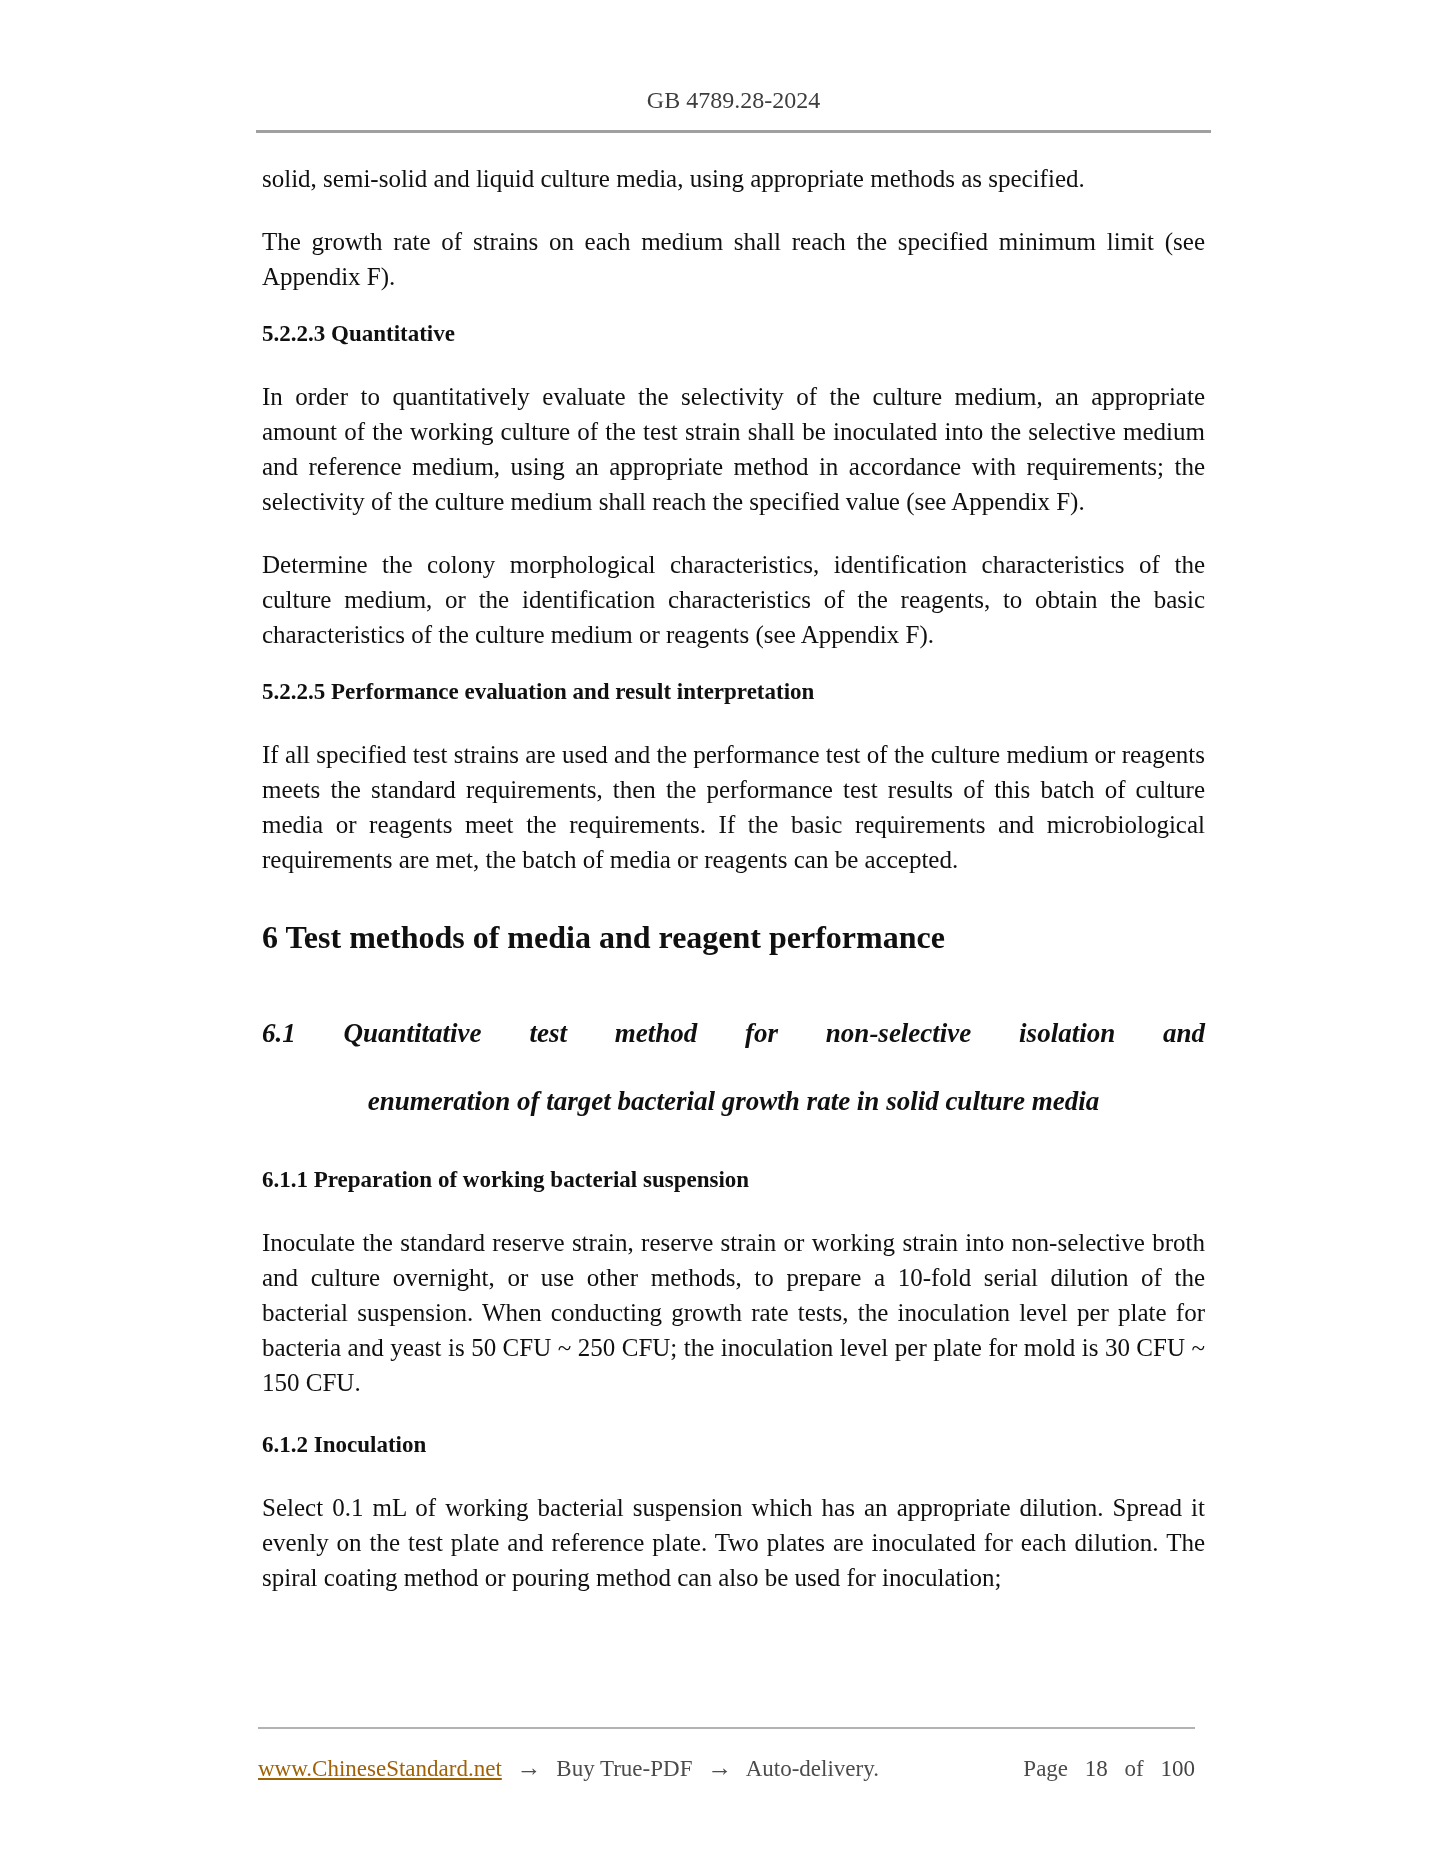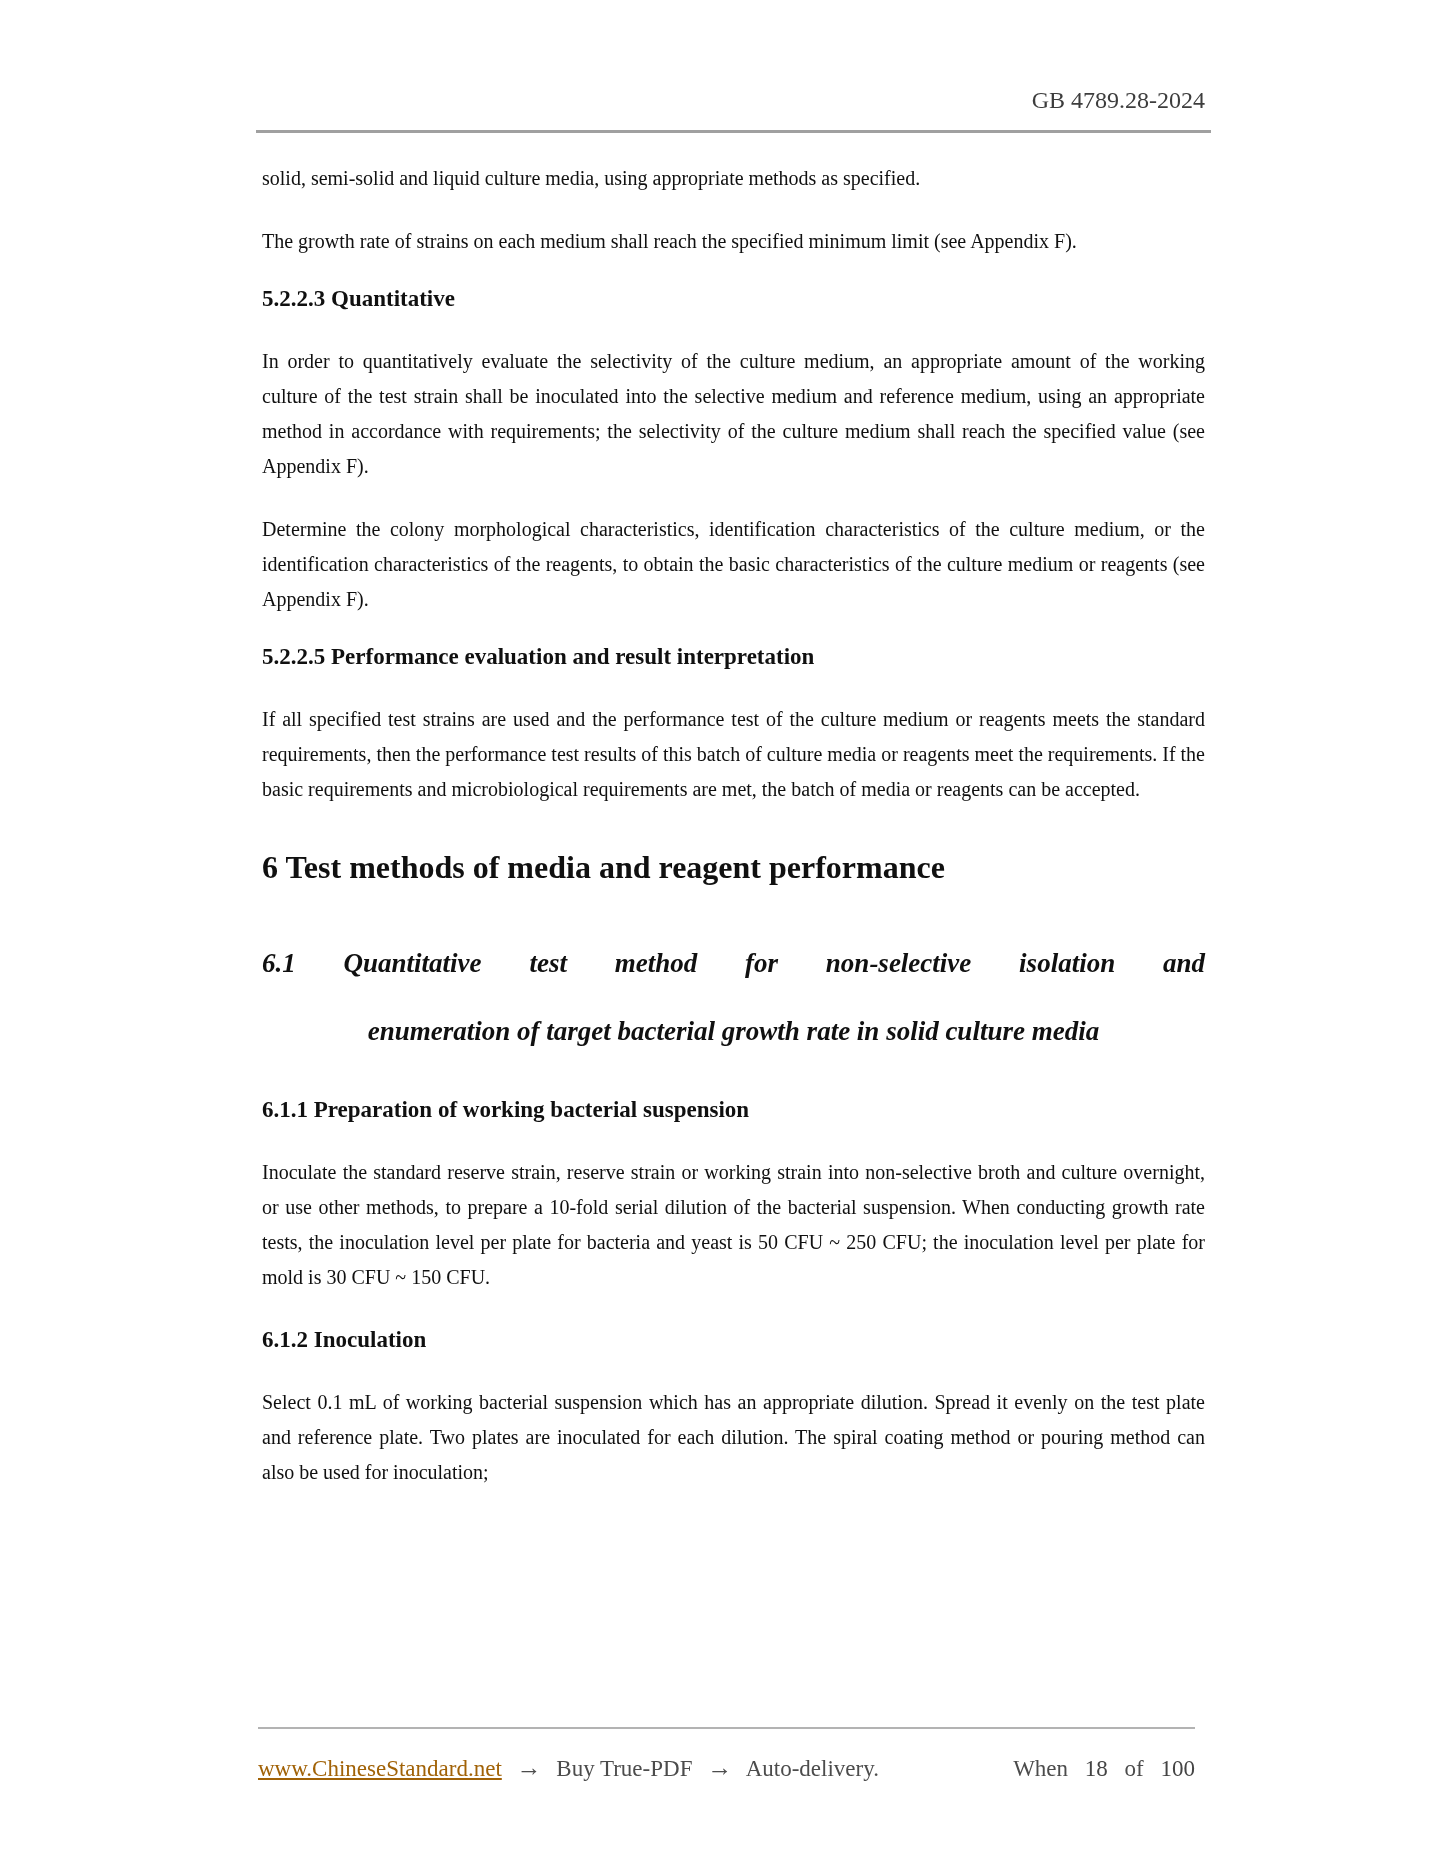--- a/index.html
+++ b/index.html
@@ -13,32 +13,32 @@
     height: 1870px;
     background: #ffffff;
     font-family: "Liberation Serif", serif;
     color: #101010;
     overflow: hidden;
   }
   .content {
     padding: 86px 240px 0 262px;
   }
   .doc-header {
-    text-align: right;
+    text-align: center;
     font-size: 24px;
     color: #3d3d3d;
     line-height: 28px;
   }
   .header-rule {
     border: none;
     border-top: 3px solid #a0a0a0;
     margin: 16px -6px 0 -6px;
   }
   .para {
-    font-size: 20px;
+    font-size: 25px;
     line-height: 35px;
     text-align: justify;
     margin: 28px 0 0 0;
   }
   .hsub {
     font-size: 23px;
     line-height: 35px;
     font-weight: bold;
     margin: 22px 0 0 0;
   }
@@ -137,20 +137,20 @@
   <div class="doc-footer">
     <div class="footer-row">
       <div class="footer-left">
         <span class="site-link">www.ChineseStandard.net</span>
         <span class="footer-arrow">→</span>
         <span>Buy True-PDF</span>
         <span class="footer-arrow">→</span>
         <span>Auto-delivery.</span>
       </div>
       <div class="footer-right">
-        <span>When</span>
+        <span>Page</span>
         <span class="pg-num">18</span>
         <span>of</span>
         <span class="pg-num">100</span>
       </div>
     </div>
   </div>
 </div>
 
 </body></html>

